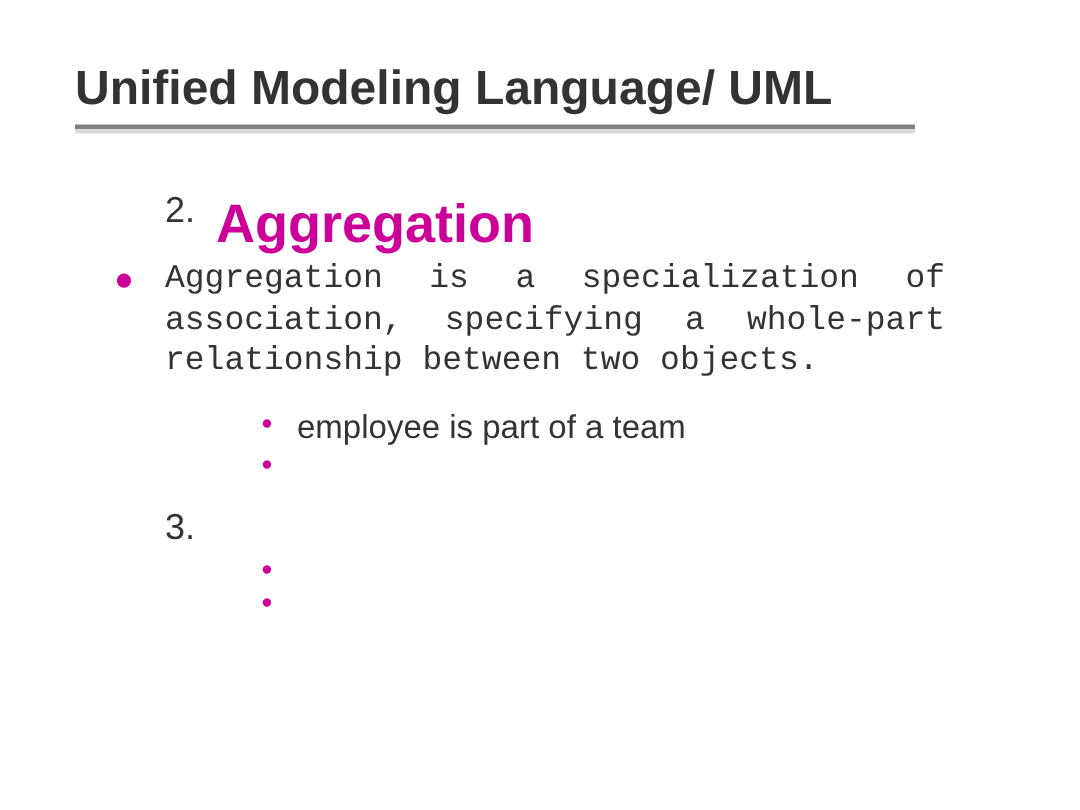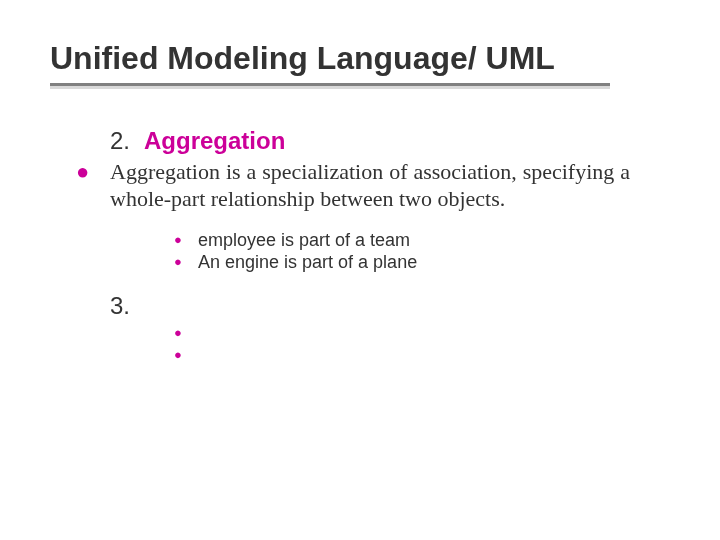--- a/index.html
+++ b/index.html
@@ -57,27 +57,27 @@
     flex: 0 0 34px;
     text-align: left;
   }
   .top-bullet {
     color: #cc0099;
     font-size: 22px;
     line-height: 28px;
   }
   .heading {
     font-family: "Comic Sans MS", "Comic Sans", cursive, sans-serif;
-    font-size: 24px;
+    font-size: 36px;
     font-weight: bold;
     color: #cc0099;
     line-height: 1.2;
   }
   .desc {
-    font-family: Liberation Serif, serif;
+    font-family: Liberation Mono, monospace;
     font-size: 22px;
     color: #333333;
     line-height: 1.25;
     text-align: justify;
   }
   .desc-row {
     margin-left: -34px;
     margin-bottom: 16px;
   }
   .sublist {
@@ -90,21 +90,21 @@
   }
   .subbullet {
     color: #cc0099;
     font-size: 13px;
     width: 24px;
     flex: 0 0 24px;
     line-height: 22px;
   }
   .subtext {
     font-family: Arial, Helvetica, sans-serif;
-    font-size: 18px;
+    font-size: 22px;
     color: #333333;
     line-height: 1.25;
   }
 </style>
 </head>
 <body>
 
 <div class="slide">
 
   <div class="title">Unified Modeling Language/ UML</div>
@@ -125,21 +125,20 @@
       <div class="desc">Aggregation is a specialization of association, specifying a whole-part relationship between two objects.</div>
     </div>
 
     <div class="sublist">
       <div class="subrow">
         <div class="subbullet">●</div>
         <div class="subtext">employee is part of a team</div>
       </div>
       <div class="subrow">
         <div class="subbullet">●</div>
-        <div class="subtext">An engine is part of a plane</div>
       </div>
     </div>
 
     <div class="row">
       <div class="num">3.</div>
     </div>
 
     <div class="sublist">
       <div class="subrow">
         <div class="subbullet">●</div>

